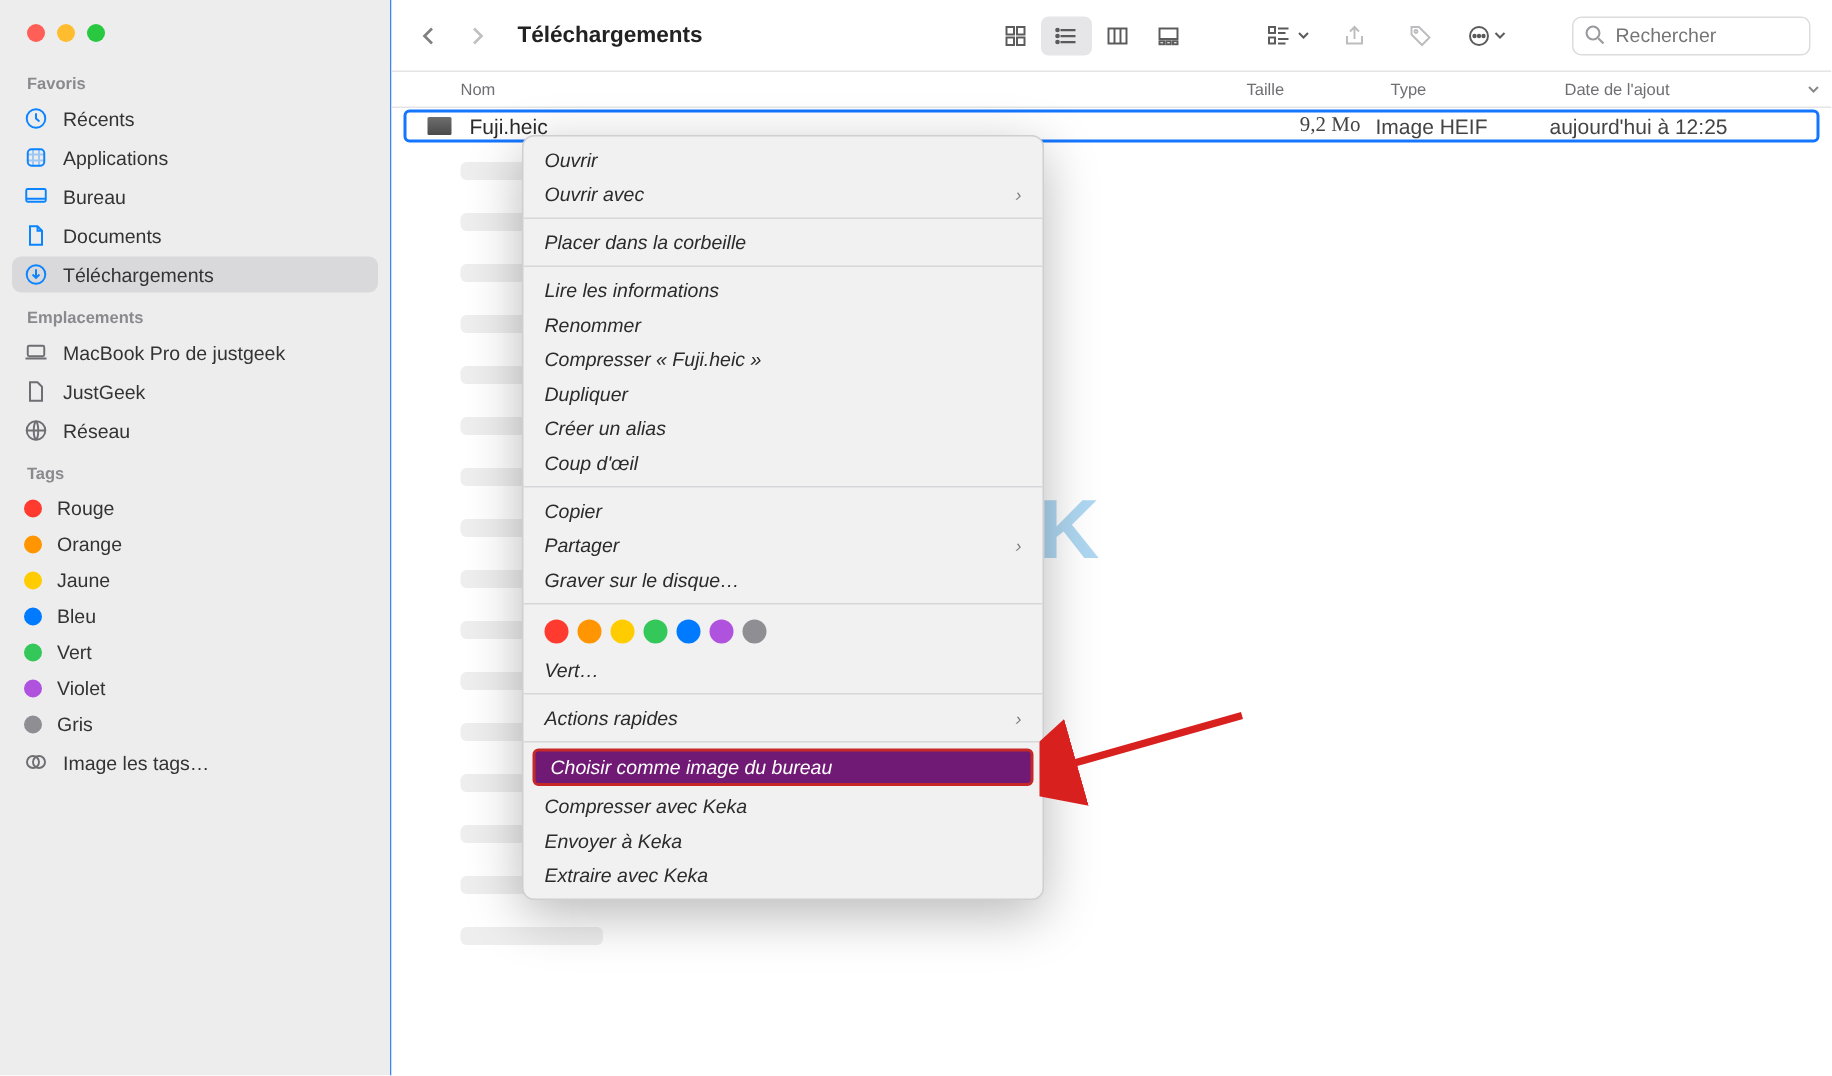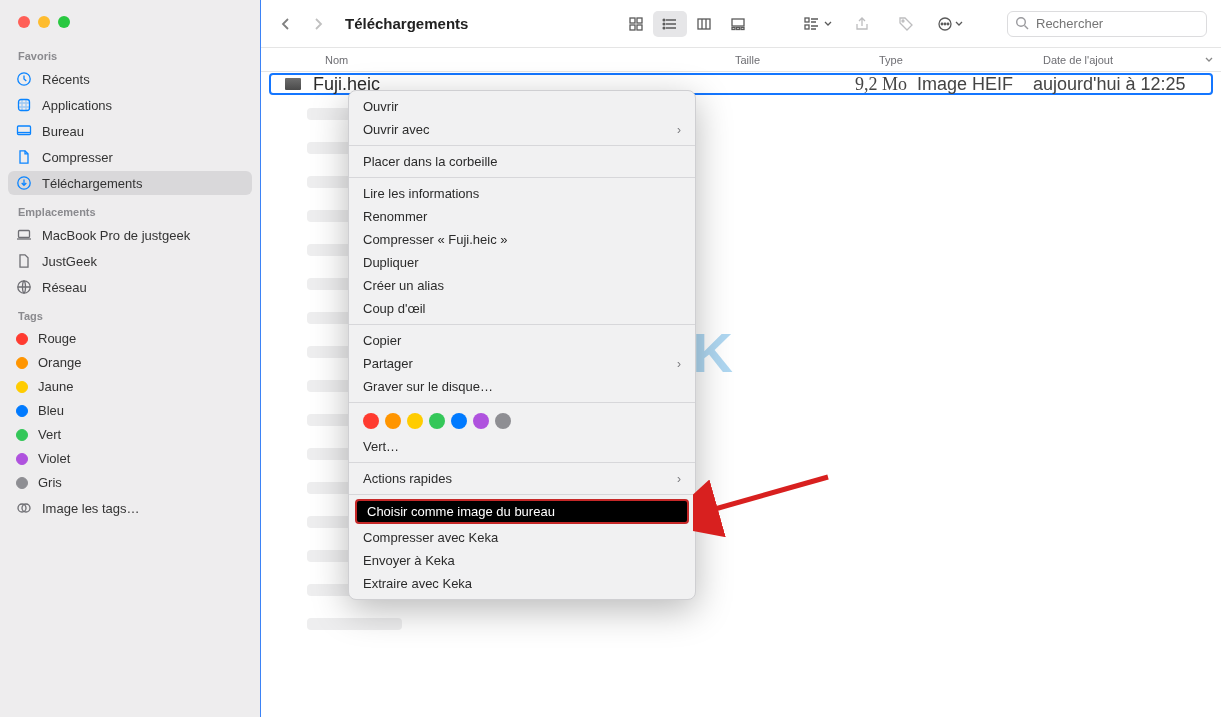--- a/index.html
+++ b/index.html
@@ -28,48 +28,48 @@
   
   .toolbar { height: 48px; display: flex; align-items: center; padding: 0 14px; gap: 10px; border-bottom: 1px solid #e5e5e5; }
   .nav-btn { width: 22px; height: 22px; display: flex; align-items: center; justify-content: center; color: #808080; cursor: default; }
   .nav-btn.dis { color: #c0c0c0; }
   .title { font-size: 15px; font-weight: 600; color: #222; margin-left: 6px; }
   .spacer { flex: 1; }
   .tb-group { display: flex; gap: 0; }
   .tb-btn { width: 34px; height: 26px; display:flex;align-items:center;justify-content:center; border-radius:5px; color:#5a5a5a; cursor:default;}
   .tb-btn.active { background:#e6e6e8; }
   .tb-btn.dim { color:#bdbdbf; }
-  .search { position:relative; width:200px; }
+  .search { position:relative; width:159px; }
   .search input { width:100%; height:26px; border:1px solid #dcdcde; border-radius:6px; padding:2px 8px 2px 28px; font-size:13px; background:#fff; color:#555;}
   .search .sicon{position:absolute;left:8px;top:5px;color:#9a9a9e;}
 
   
-  .list-header { display:flex; font-size:11px; color:#6e6e73; height:24px; align-items:center; border-bottom:1px solid #e5e5e5; padding-left:64px;gap:48px; }
+  .list-header { display:flex; font-size:11px; color:#6e6e73; height:24px; align-items:center; border-bottom:1px solid #e5e5e5; padding-left:46px; }
   .col-name { flex: 1; }
   .col-size { width: 96px; text-align:left; }
   .col-kind { width: 116px; }
   .col-date { width: 178px; display:flex; align-items:center; gap:4px;}
 
   
   .row-wrap { position:relative; height:24px; }
-  .file-row { position:absolute; left:8px; right:8px; top:1px; height:22px; border:2px solid #1476ff; border-radius:4px; display:flex; align-items:center; padding-left:14px; font-size:18px; color:#2b2b2b; }
+  .file-row { position:absolute; left:8px; right:8px; top:1px; height:22px; border:2px solid #1476ff; border-radius:4px; display:flex; align-items:center; padding-left:14px; font-size:14px; color:#2b2b2b; }
   .file-row .icn{width:16px;height:12px;margin-right:6px;background:linear-gradient(#6e6e6e,#4a4a4a);border-radius:1px;}
   .fr-name { flex:1; display:flex; align-items:center; gap:6px; }
   .fr-size { width:96px; text-align:right; padding-right:10px; color:#444;font-family:Liberation Serif, serif;}
   .fr-kind { width:116px; color:#444;}
   .fr-date { width:178px; color:#444;}
 
   
   .placeholders { padding: 12px 0 0 8px;}
   .ph { height:12px; background:#eeeeef; border-radius:4px; margin: 0 0 22px 38px; width:95px;}
 
   
-  .ctx { position:absolute; left:348px; top:90px; width:348px; background:#f1f1f2; border:1px solid #cfcfd2; border-radius:8px; box-shadow:0 10px 36px rgba(0,0,0,.28); padding:4px 0; font-size:13px; }
+  .ctx { position:absolute; left:348px; top:90px; width:348px; background:#f1f1f2; border:1px solid #cfcfd2; border-radius:8px; box-shadow:0 10px 36px rgba(0,0,0,.28); padding:4px 0; font-size:13px;font-style:italic; }
   .ctx-item { padding:4px 14px; display:flex; align-items:center; justify-content:space-between; color:#2b2b2b; cursor:default;}
-  .ctx-item.hl { background:#000000; color:#fff; border:2px solid #c62828; margin:2px 6px; border-radius:4px; padding:3px 10px;}
+  .ctx-item.hl { background:#701a75; color:#fff; border:2px solid #c62828; margin:2px 6px; border-radius:4px; padding:3px 10px;}
   .ctx-sep { height:1px; background:#d7d7da; margin:4px 0;}
   .ctx-tags { display:flex; gap:6px; padding:6px 14px;}
   .ctx-tag-dot{width:16px;height:16px;border-radius:50%;}
   .ctx-chevron{color:#7a7a7e;font-size:12px;}
 
   
   .arrow {position:absolute; left:693px; top:469px; pointer-events:none;}
 
   
   .watermark{position:absolute;left:410px;top:320px;font-size:56px;font-weight:800;letter-spacing:3px;color:#cfd2d5;opacity:.55;pointer-events:none;user-select:none;}
@@ -115,21 +115,21 @@
         </span>
       <span>Bureau</span>
     </div>
     <div class="sb-item">
       <span class="sb-icon">
           <svg width="16" height="16" viewBox="0 0 16 16" fill="none" stroke="currentColor" stroke-width="1.3">
             <path d="M4 1.8h5l3 3v9.4H4z"></path>
             <path d="M9 1.8v3h3"></path>
           </svg>
         </span>
-      <span>Compresser</span>
+      <span>Documents</span>
     </div>
     <div class="sb-item active">
       <span class="sb-icon">
           <svg width="16" height="16" viewBox="0 0 16 16" fill="none" stroke="currentColor" stroke-width="1.3">
             <circle cx="8" cy="8" r="6.2"></circle>
             <path d="M8 4.5v5M5.7 8l2.3 2.3L10.3 8"></path>
           </svg>
         </span>
       <span>Téléchargements</span>
     </div>

